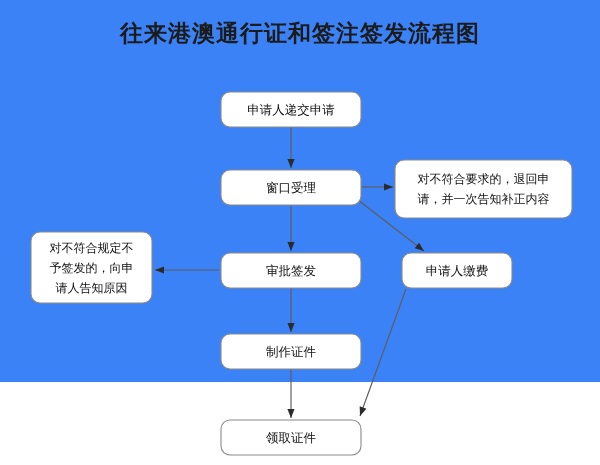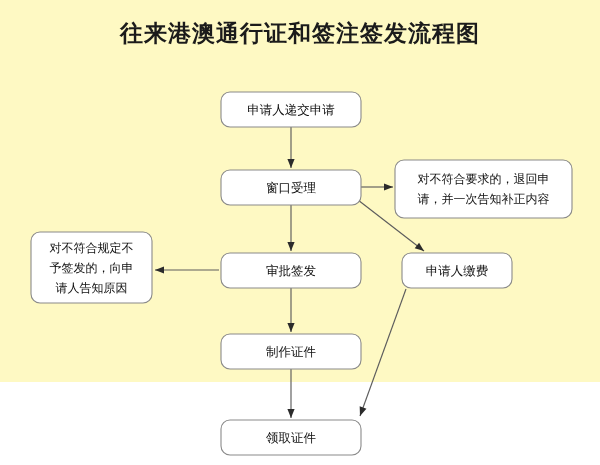--- a/index.html
+++ b/index.html
@@ -12,21 +12,21 @@
     width: 600px;
     height: 465px;
     overflow: hidden;
     font-family: "DejaVu Sans", "Liberation Sans", sans-serif;
     color: #1a1a1a;
   }
   #flowchart-page {
     position: relative;
     width: 600px;
     height: 382px;
-    background: #fef9c3;
+    background: #3b82f6;
   }
   #chart-title {
     position: absolute;
     left: 0;
     top: 18px;
     width: 600px;
     text-align: center;
     font-size: 23px;
     font-weight: bold;
     letter-spacing: 1px;

